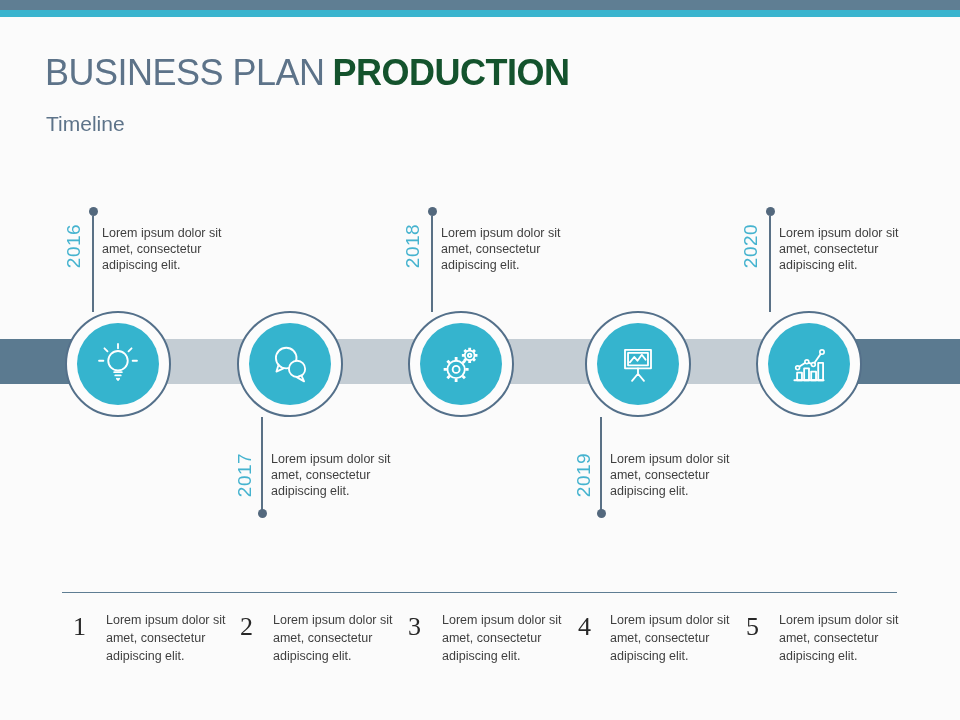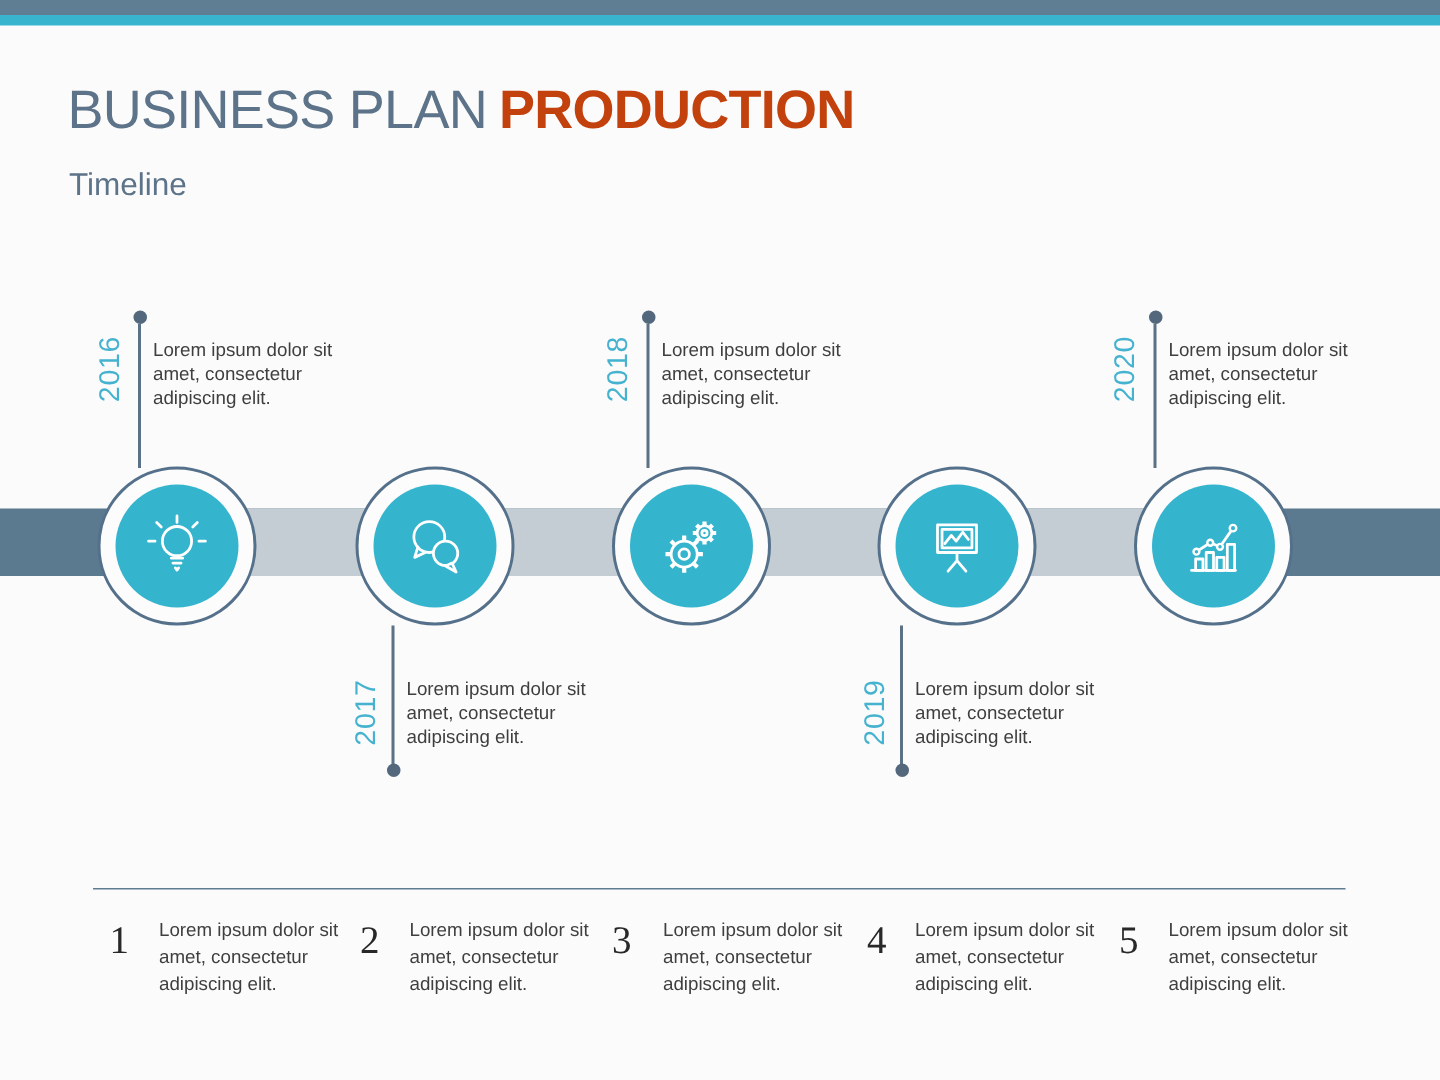--- a/index.html
+++ b/index.html
@@ -8,21 +8,21 @@
     background:#fbfbfb;
     font-family:"Liberation Sans", sans-serif;
   }
   
   .bar-dark { position:absolute; left:0; top:0; width:960px; height:10px; background:#5f7e93; }
   .bar-teal { position:absolute; left:0; top:10px; width:960px; height:7px; background:#39b4ce; }
 
   
   .title { position:absolute; left:45px; top:52px; margin:0; font-size:36px; font-weight:400;
            letter-spacing:-0.5px; color:#5d7389; white-space:nowrap; }
-  .title .accent { color:#c2410c; font-weight:700; margin-left:8px; }
+  .title .accent { color:#14532d; font-weight:700; margin-left:8px; }
   .subtitle { position:absolute; left:46px; top:112px; font-size:21px; color:#5d7389; }
 
   
   .band-dark  { position:absolute; left:0; top:339px; width:960px; height:45px; background:#5b7a90; }
   .band-light { position:absolute; left:118px; top:339px; width:691px; height:45px; background:#c4cdd4; }
 
   
   .node { position:absolute; top:311px; width:106px; height:106px; box-sizing:border-box;
           border:2px solid #54708a; border-radius:50%; background:#fcfcfc;
           display:flex; align-items:center; justify-content:center; }

